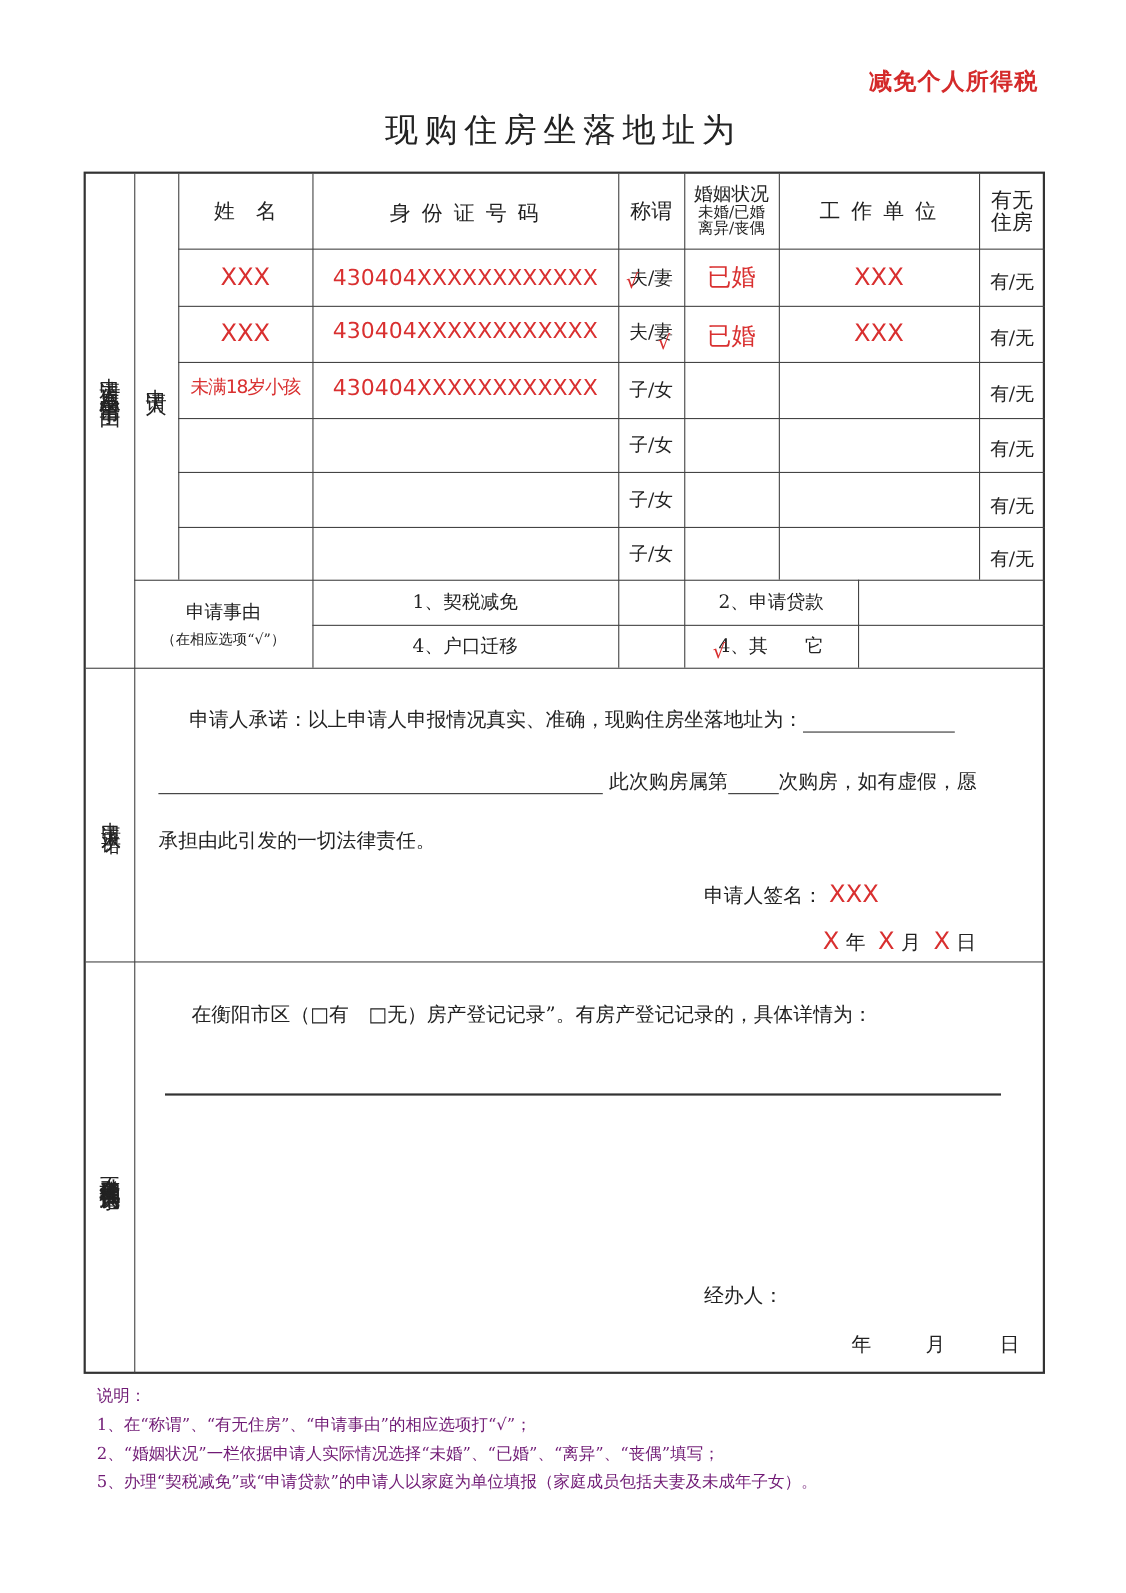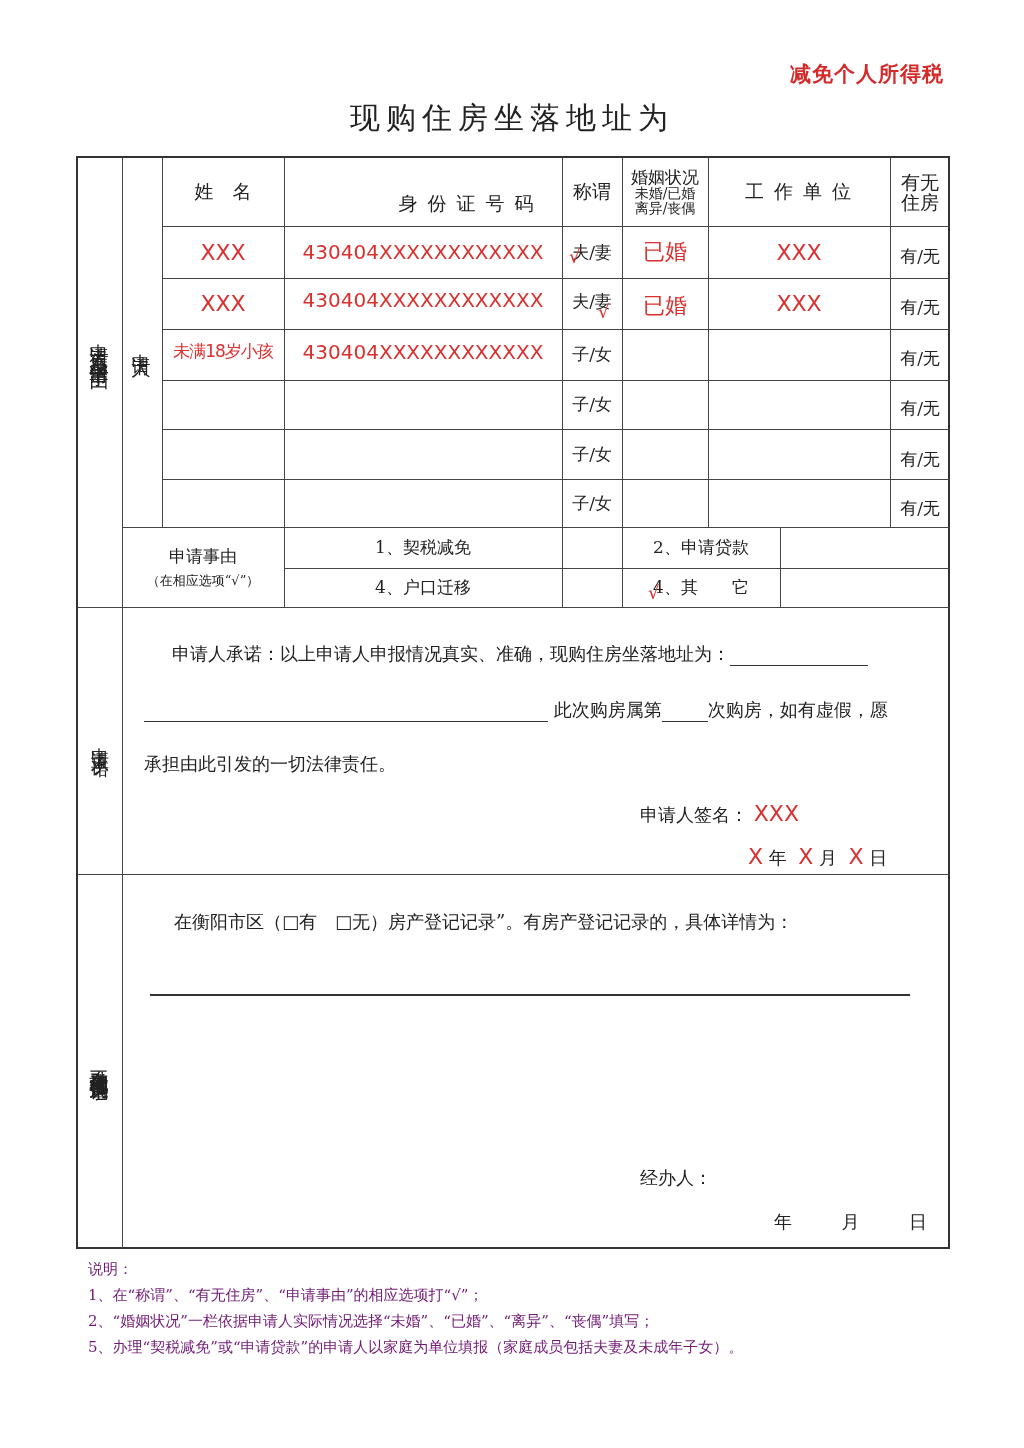--- a/index.html
+++ b/index.html
@@ -64,21 +64,21 @@
   <div class="vl" style="left:812px; top:0; height:369px;"></div>
   <div class="vl" style="left:702px; top:369px; height:80px;"></div>
   <div class="hl" style="left:206px; top:410px; width:666px;"></div>
 
   <div class="cell vert" style="left:0; top:0; width:44px; height:369px;">申请人信息及申请事由</div>
   <div class="cell vert" style="left:44px; top:0; width:40px; height:369px;">申请人</div>
   <div class="cell vert" style="left:0; top:449px; width:44px; height:267px; font-size:18px;">申请人承诺</div>
   <div class="cell vert" style="left:0; top:716px; width:44px; height:375px; letter-spacing:1px;">不动产登记机构住房查询记录</div>
 
   <div class="cell" style="left:84px; top:0; width:122px; height:68px;">姓　名</div>
-  <div class="cell" style="left:206px; top:12px; width:278px; height:68px; letter-spacing:2px;margin-left:44px;">身 份 证 号 码</div>
+  <div class="cell" style="left:206px; top:2px; width:278px; height:68px; letter-spacing:2px;">身 份 证 号 码</div>
   <div class="cell" style="left:484px; top:0; width:60px; height:68px;">称谓</div>
   <div class="cell" style="left:544px; top:0; width:86px; height:68px; flex-direction:column;">
     <span style="font-size:17px; line-height:18px;">婚姻状况</span>
     <span class="small">未婚/已婚</span>
     <span class="small">离异/丧偶</span>
   </div>
   <div class="cell" style="left:630px; top:0; width:182px; height:68px; letter-spacing:2px;">工 作 单 位</div>
   <div class="cell" style="left:812px; top:0; width:60px; height:68px; padding:0 10px; line-height:20px;">有无住房</div>
 
   <div class="cell red" style="left:84px; top:68px; width:122px; height:52px; font-size:22px;">XXX</div>

